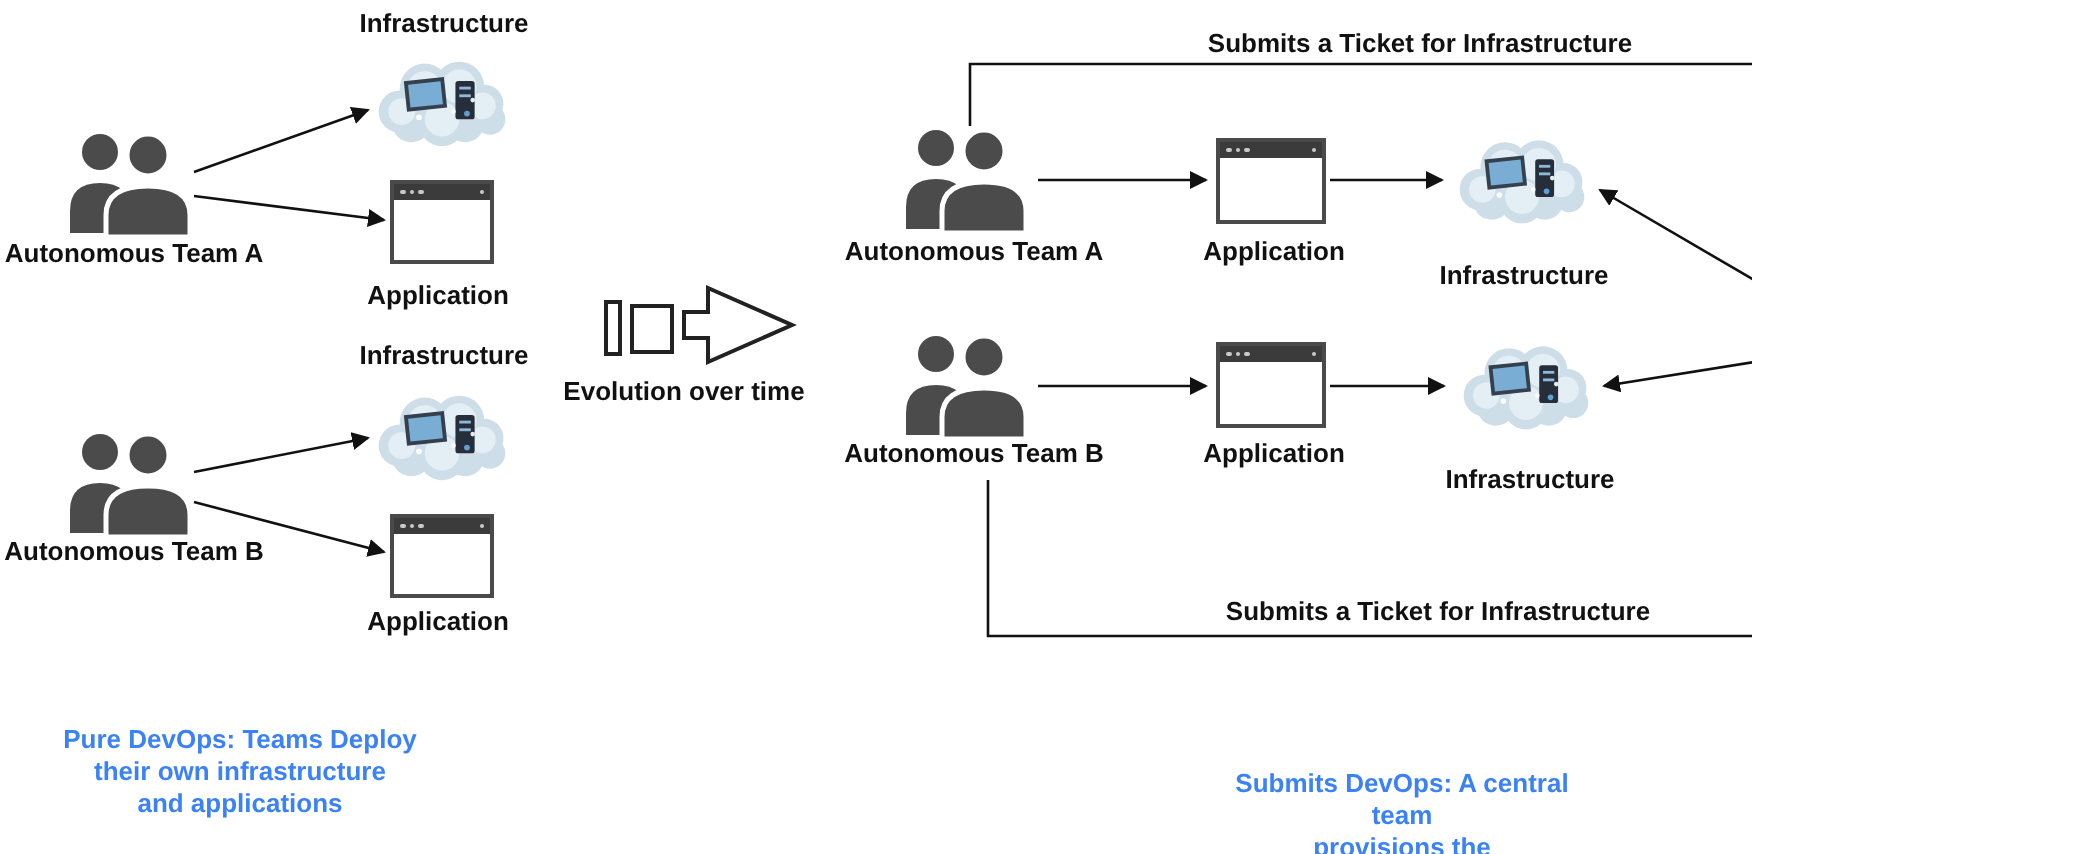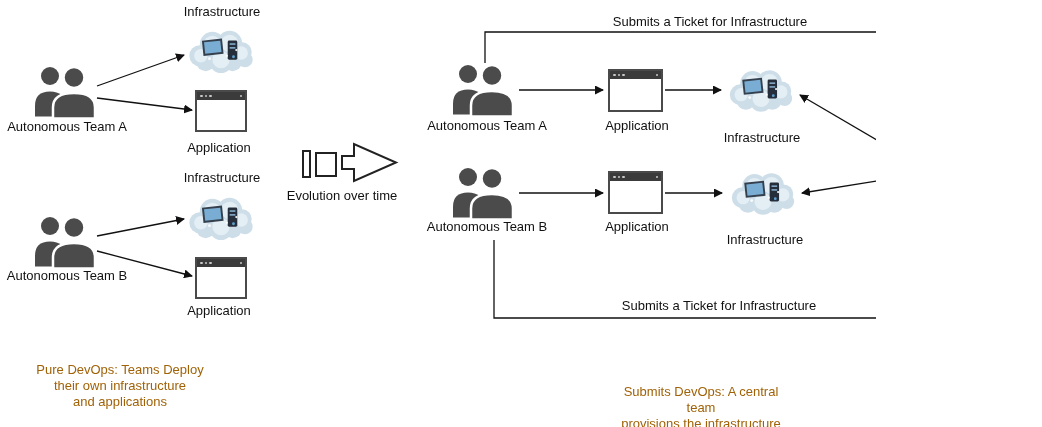--- a/index.html
+++ b/index.html
@@ -2,28 +2,28 @@
 <html style="--person: #4b4b4b; --line: #111111; --window-border: #4a4a4a; --window-bar: #3b3b3b; --cloud-base: #cddee9; --cloud-highlight: #e4eef5; --monitor-screen: #7aadd3;"><head>
 <meta charset="utf-8">
 <style>
   :root{
     --person:#4b4b4b; --line:#111111; --window-border:#4a4a4a; --window-bar:#3b3b3b;
     --cloud-base:#cddee9; --cloud-highlight:#e4eef5; --monitor-screen:#7aadd3;
   }
   html,body{margin:0;padding:0;background:#fff;}
   #stage{
     position:relative; width:876px; height:427px; background:#fff; overflow:hidden;
-    font-family:"Liberation Sans", sans-serif; color:#111;
+    font-family:"Liberation Sans", sans-serif; color:#111;font-weight:bold;
   }
   #connections{position:absolute; left:0; top:0; width:1042px; height:427px;}
   #connections polyline{fill:none; stroke:var(--line); stroke-width:1.3;}
   .icon{position:absolute;}
   .lbl{position:absolute; font-size:13px; color:#111; white-space:nowrap; transform:translateX(-50%);}
   .lbl-left{position:absolute; font-size:13px; color:#701a75; white-space:nowrap;}
-  .cap{position:absolute; font-size:13px; line-height:16px; color:#a16207; text-align:center;
+  .cap{position:absolute; font-size:13px; line-height:16px; color:#3b82f6; text-align:center;
        transform:translateX(-50%); white-space:pre-line;}
   .win{position:absolute; box-sizing:border-box; border:2px solid var(--window-border); background:#fff;}
   .win .bar{height:8px; background:var(--window-bar); display:flex; align-items:center; padding:0 3px; gap:2px;}
   .win .dot{width:2.5px; height:2.5px; border-radius:50%; background:#c9c9c9;}
   .win .dot-right{margin-left:auto;}
   .defs{position:absolute; width:0; height:0; overflow:hidden;}
 </style>
 </head>
 <body>
 

